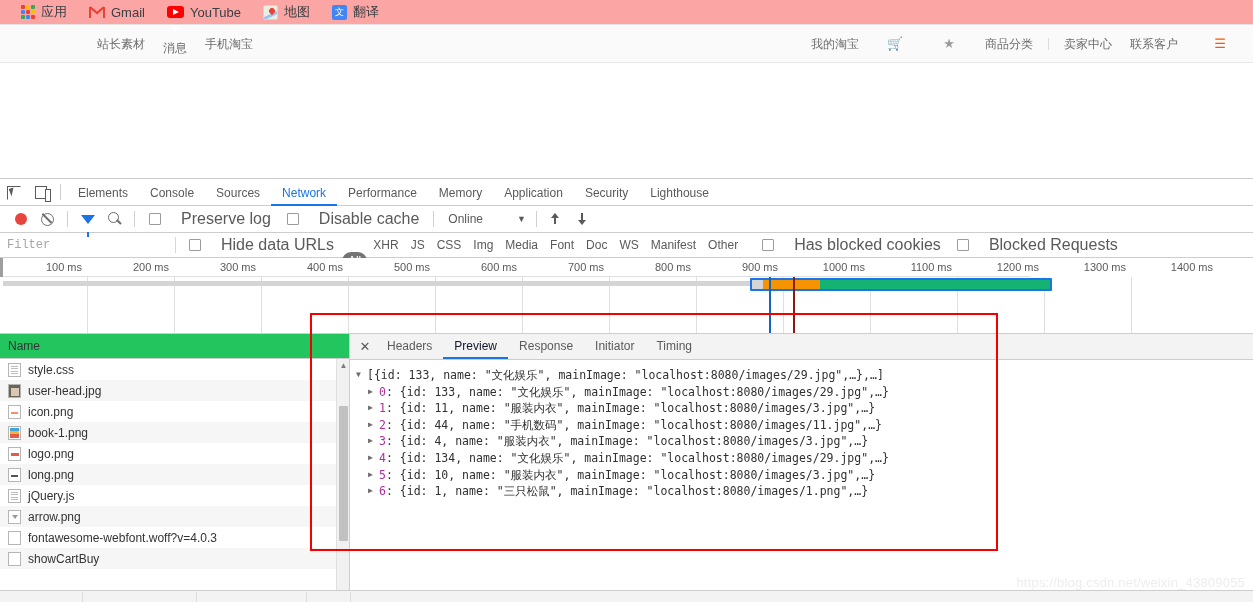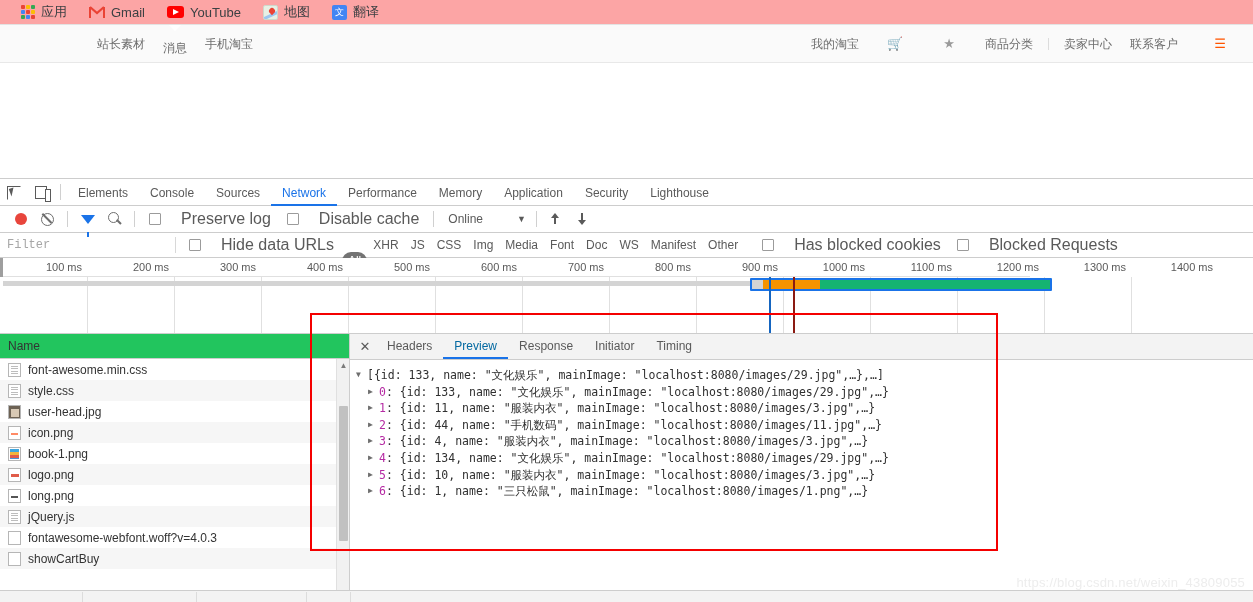--- a/index.html
+++ b/index.html
@@ -229,21 +229,21 @@
       color: #7a7a7a; font-size: 8px; text-align: center; line-height: 13px; }
 
   .right-pane { flex: 1; position: relative; background: #fff;
       display: flex; flex-direction: column; }
   .rp-tabs { height: 26px; display:flex; align-items:center;
       background: #f3f3f3; border-bottom: 1px solid #cdcdcd; padding-left: 4px; }
   .close-x { width: 22px; height: 25px; display:flex; align-items:center;
       justify-content:center; font-size: 13px; color: #5a5a5a; cursor: pointer; }
   .rp-tab { padding: 0 11px; height: 25px; line-height: 25px; font-size: 12px;
       color: #5a5a5a; cursor: pointer; border-bottom: 2px solid transparent; }
-  .rp-tab.active { color: #0369a1; border-bottom-color: #1a73e8; }
+  .rp-tab.active { color: #0f172a; border-bottom-color: #1a73e8; }
   .json-view { flex: 1; padding: 7px 0 0 6px; overflow: hidden;
       font-family: "DejaVu Sans Mono", monospace; font-size: 11.5px;
       color: #303030; line-height: 16.6px; }
   .jline { display: flex; align-items: flex-start; white-space: pre; }
   .jline.child { padding-left: 12px; }
   .tri { color: #6e6e6e; font-size: 8px; width: 11px; flex: 0 0 auto;
       line-height: 16.6px; cursor: pointer; }
   .jidx { color: #b52ba3; }
   .jstr { color: #303030; }
 
@@ -485,24 +485,20 @@
 
     <div class="panes">
 
       <div class="left-pane">
         <div class="lp-header">
           <span>Name</span>
         </div>
         <div class="lp-list">
           <div class="row">
             <span class="fico doc"></span>
-            <span>font-awesome.min.css</span>
-          </div>
-          <div class="row">
-            <span class="fico doc"></span>
             <span>style.css</span>
           </div>
           <div class="row">
             <span class="fico img-thumb"></span>
             <span>user-head.jpg</span>
           </div>
           <div class="row">
             <span class="fico img-icon"></span>
             <span>icon.png</span>
           </div>
@@ -514,20 +510,24 @@
             <span class="fico img-logo"></span>
             <span>logo.png</span>
           </div>
           <div class="row">
             <span class="fico img-long"></span>
             <span>long.png</span>
           </div>
           <div class="row">
             <span class="fico doc"></span>
             <span>jQuery.js</span>
+          </div>
+          <div class="row">
+            <span class="fico img-arrow"></span>
+            <span>arrow.png</span>
           </div>
           <div class="row">
             <span class="fico blank"></span>
             <span>fontawesome-webfont.woff?v=4.0.3</span>
           </div>
           <div class="row">
             <span class="fico blank"></span>
             <span>showCartBuy</span>
           </div>
 

